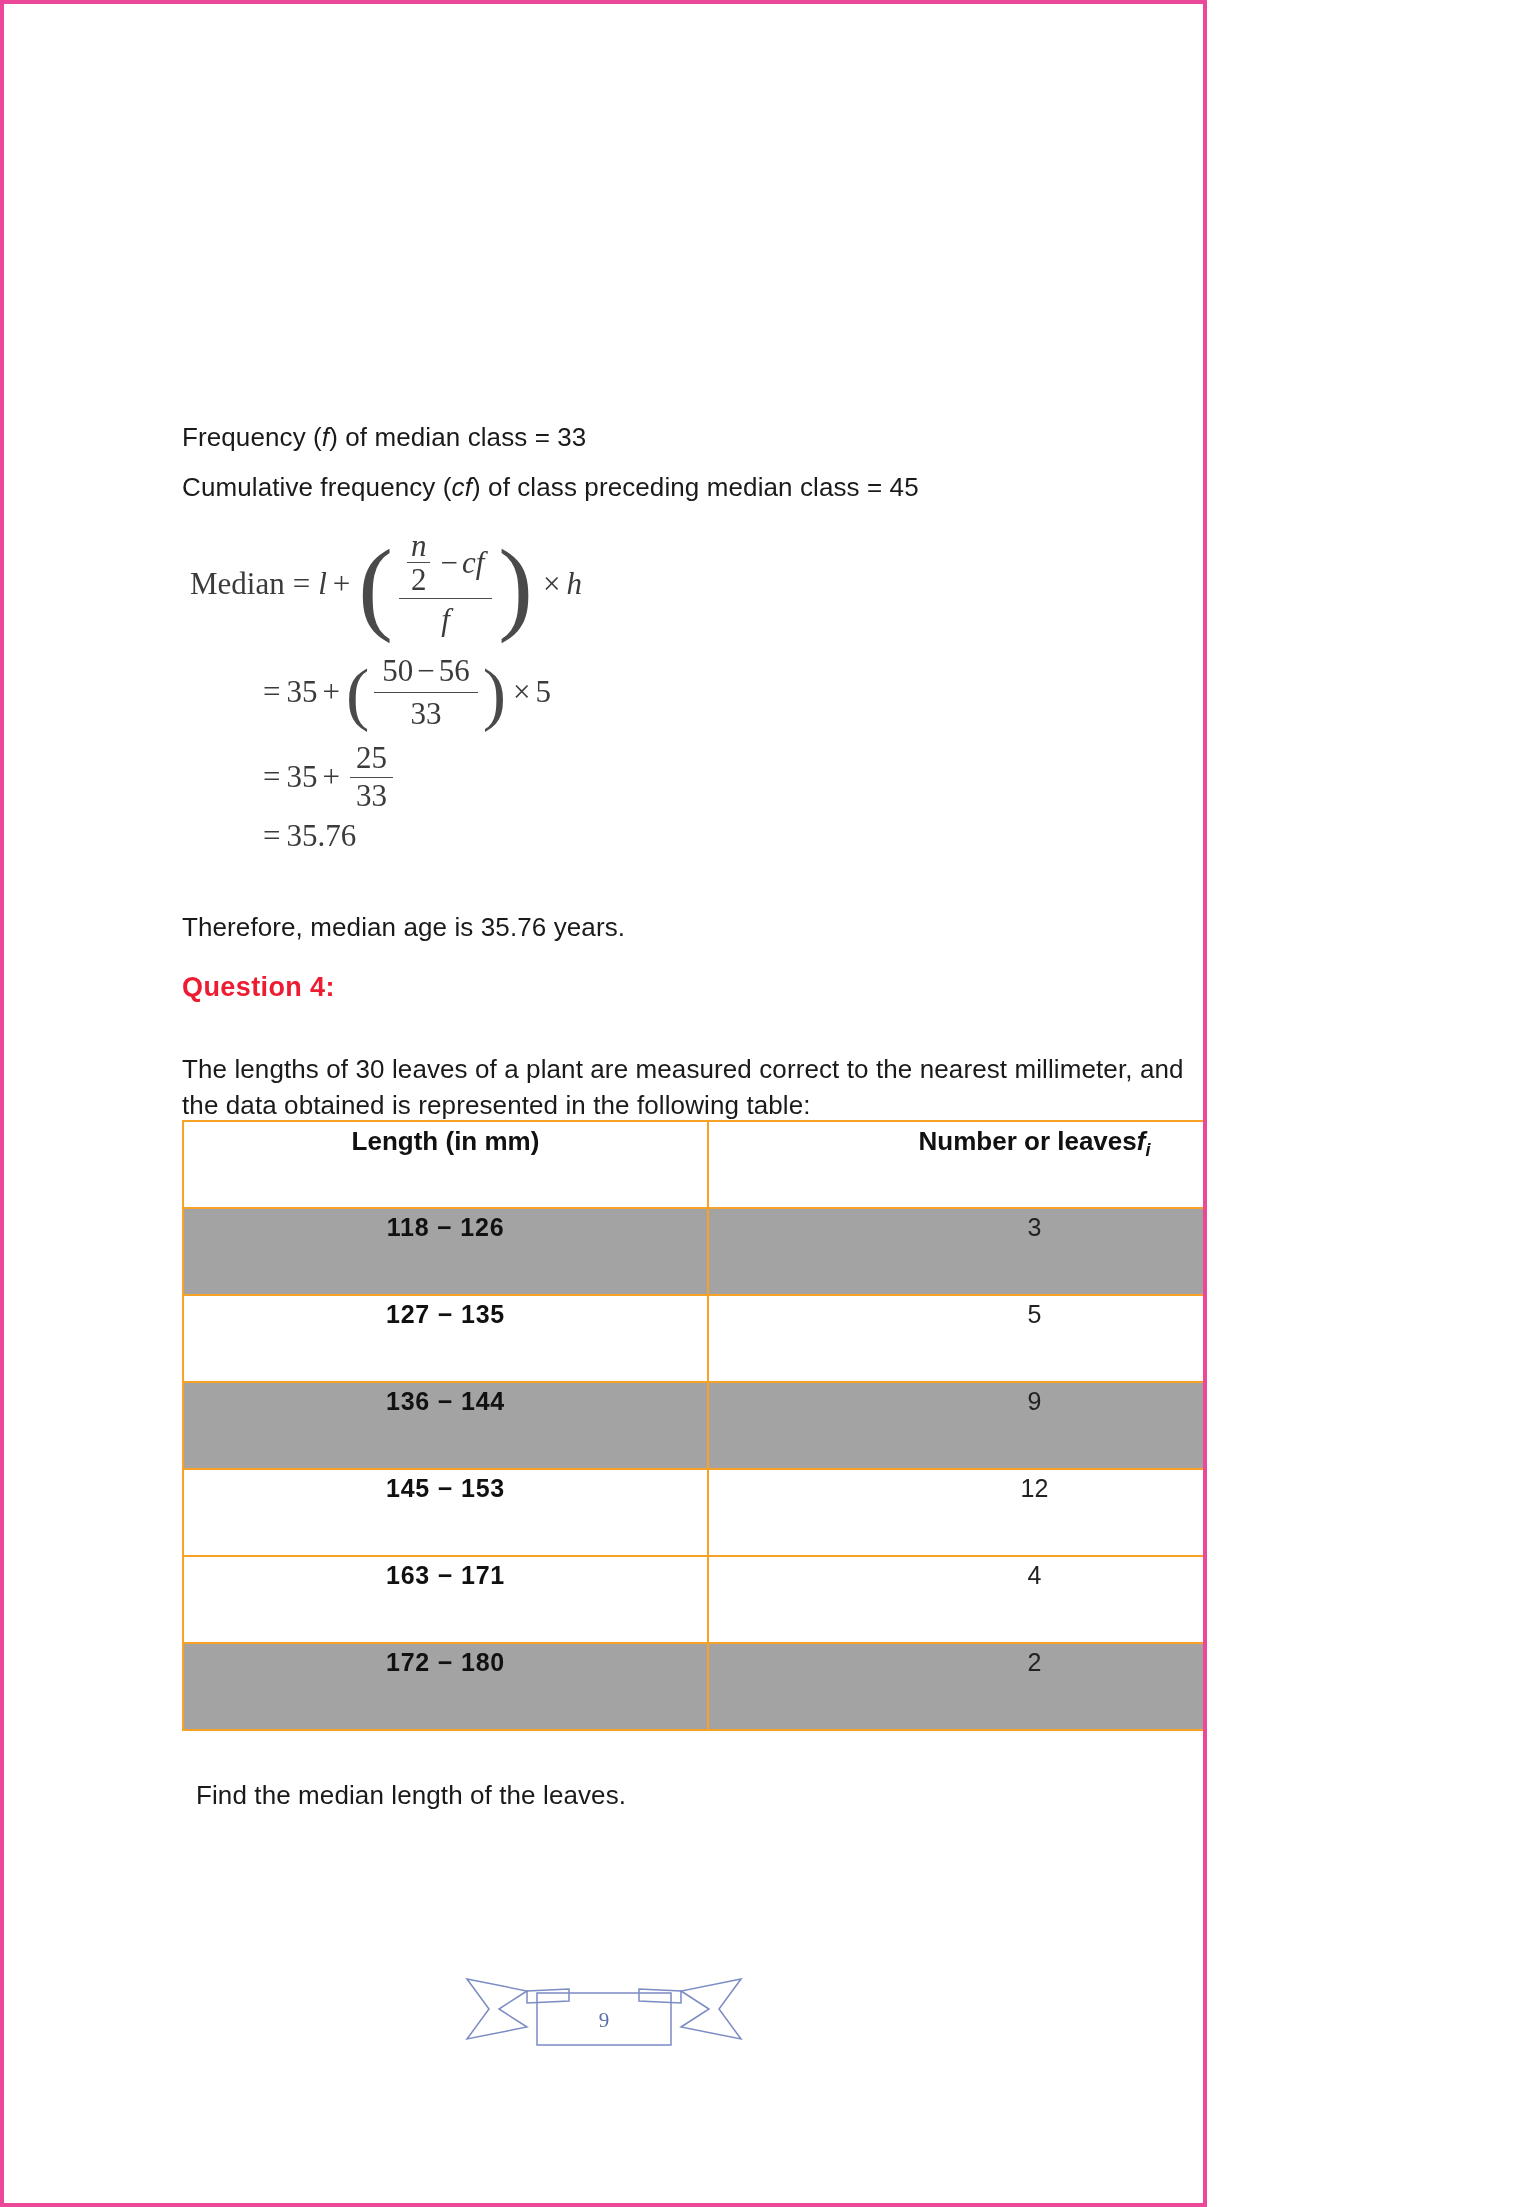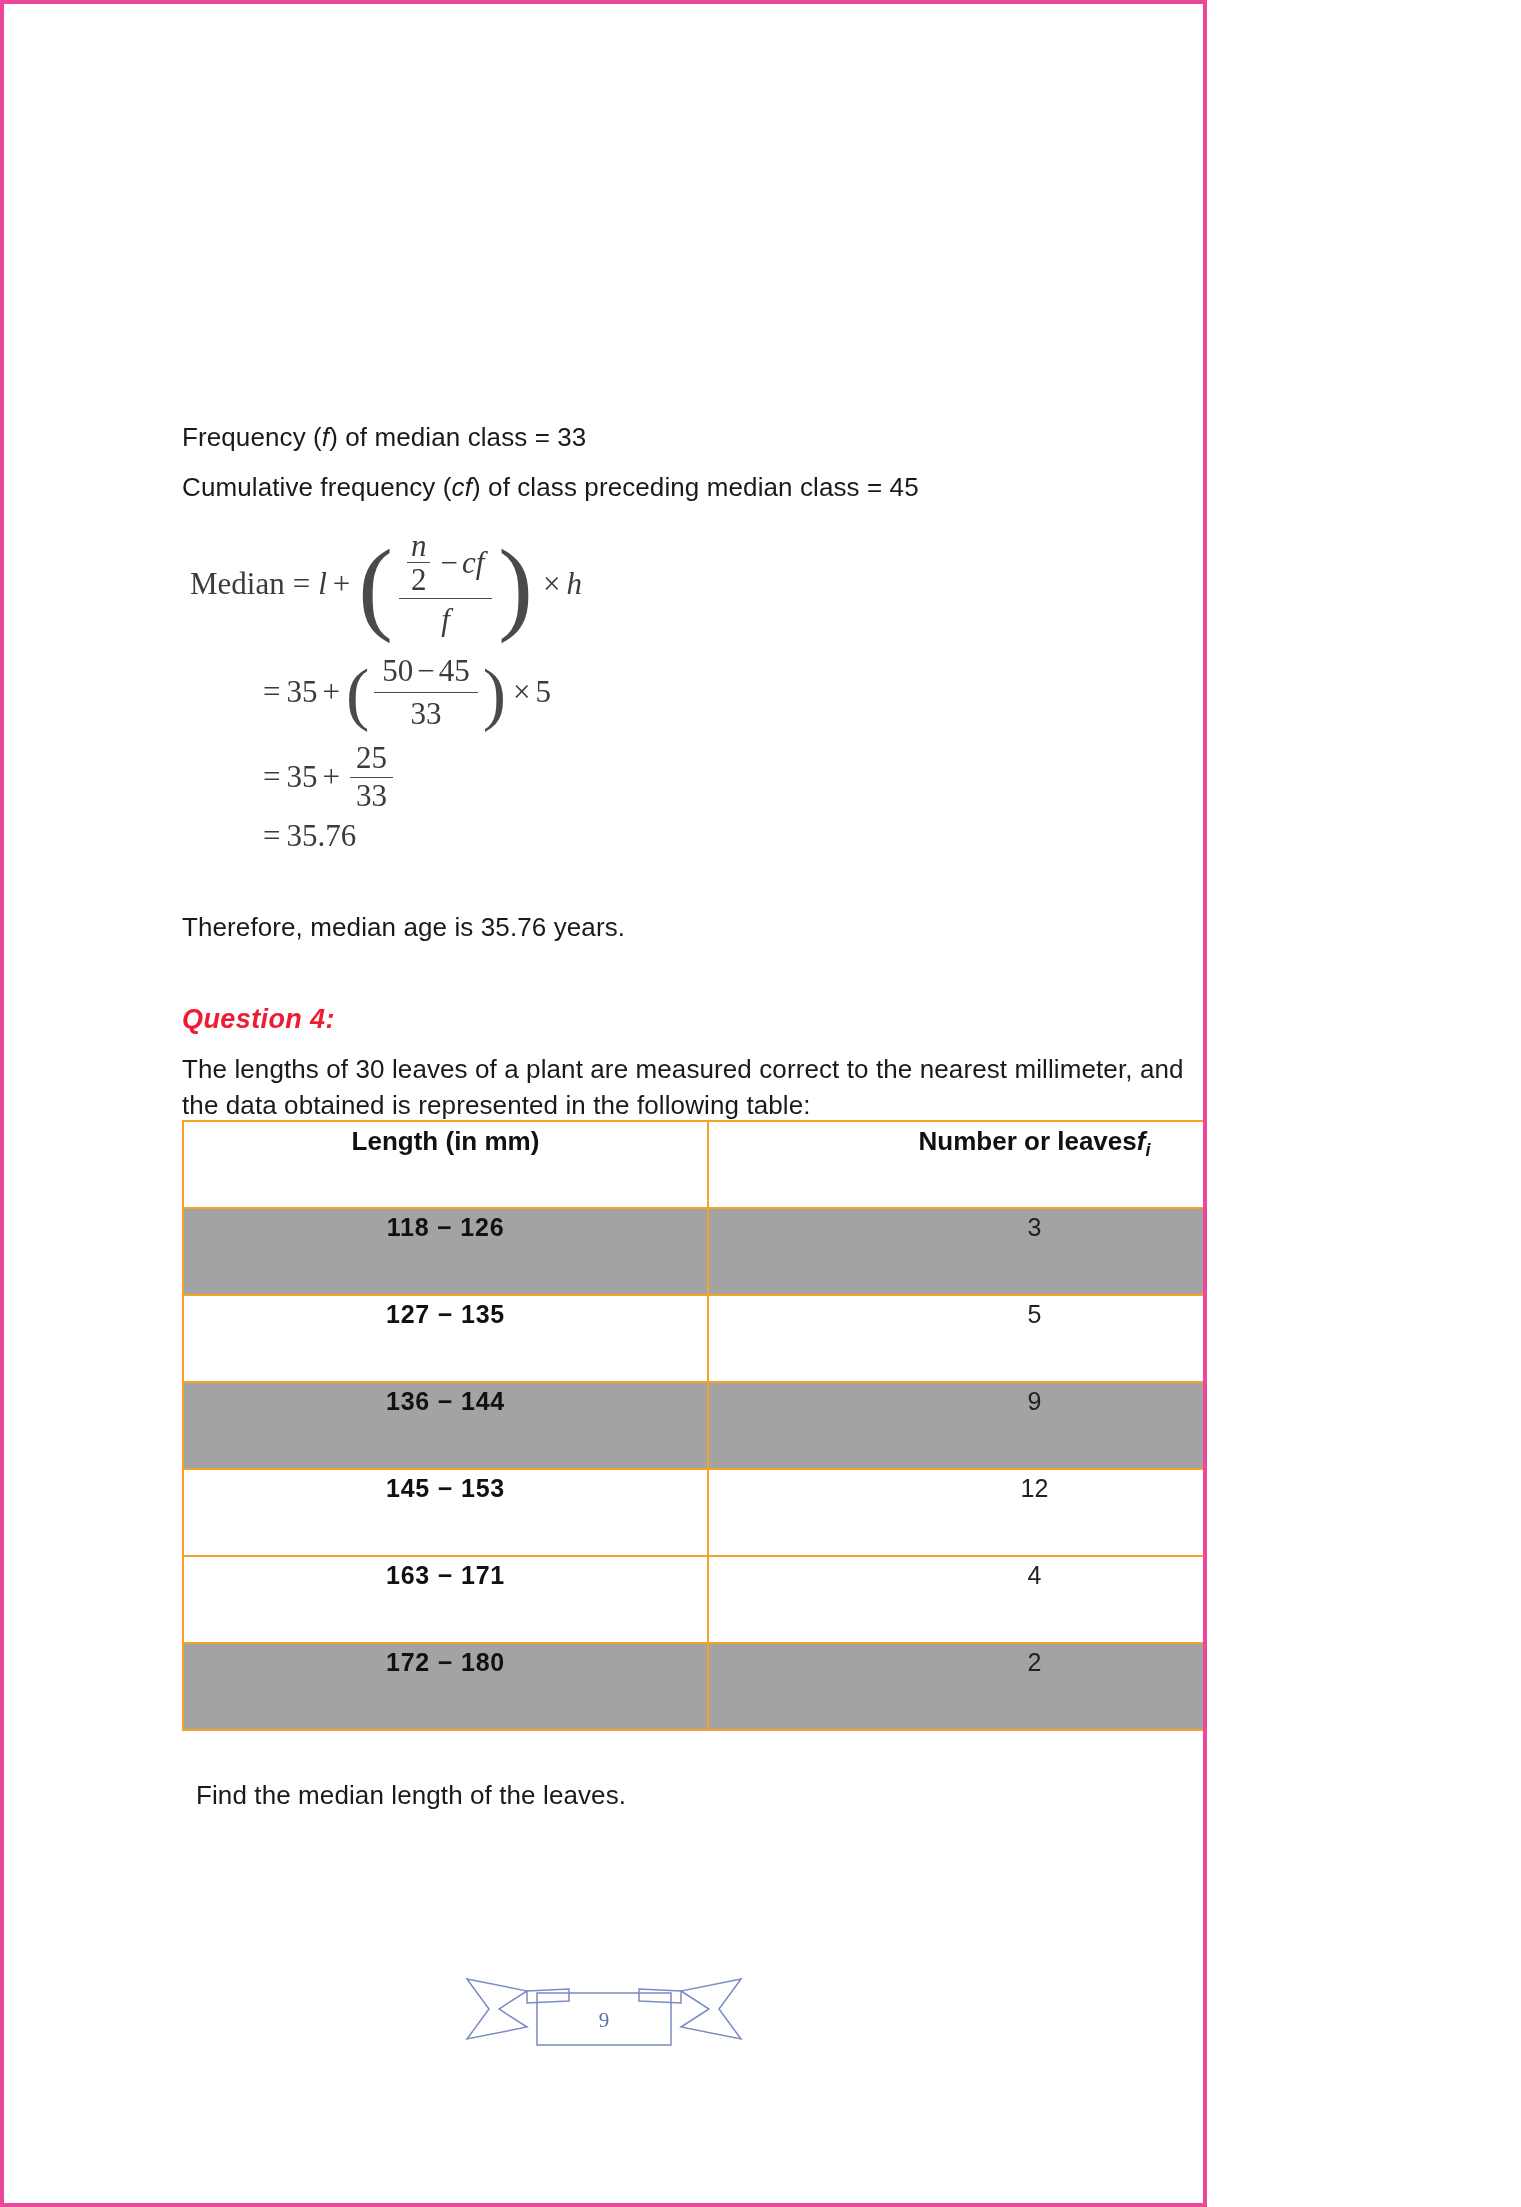--- a/index.html
+++ b/index.html
@@ -231,21 +231,21 @@
 
       <div class="math-line" style="height:96px; margin-left:73px;">
         <span>=</span>
         <span style="margin-left:6px;">35</span>
         <span style="margin:0 5px;">+</span>
         <span class="paren paren-mid">(</span>
         <span class="inner-frac">
           <span class="num-row">
             <span>50</span>
             <span style="margin:0 4px;">−</span>
-            <span>45</span>
+            <span>56</span>
           </span>
           <span class="den-row">33</span>
         </span>
         <span class="paren paren-mid">)</span>
         <span style="margin:0 5px 0 6px;">×</span>
         <span>5</span>
       </div>
 
       <div class="math-line" style="height:74px; margin-left:73px;">
         <span>=</span>
@@ -258,21 +258,21 @@
       </div>
 
       <div class="math-line" style="height:44px; margin-left:73px;">
         <span>=</span>
         <span style="margin-left:6px;">35.76</span>
       </div>
     </div>
 
     <div class="body-text" style="left:178px; top:905px;">Therefore, median age is 35.76 years.</div>
 
-    <div class="question-heading" style="left:178px; top:1000px;font-style:italic;">Question 4:</div>
+    <div class="question-heading" style="left:178px; top:968px;">Question 4:</div>
 
     <div class="body-text" style="left:178px; top:1047px; width:1190px;">
       <div>The lengths of 30 leaves of a plant are measured correct to the nearest millimeter, and</div>
       <div>the data obtained is represented in the following table:</div>
     </div>
 
     <div class="data-table-wrap">
       <table class="data-table">
         <colgroup>
             <col class="c1">

